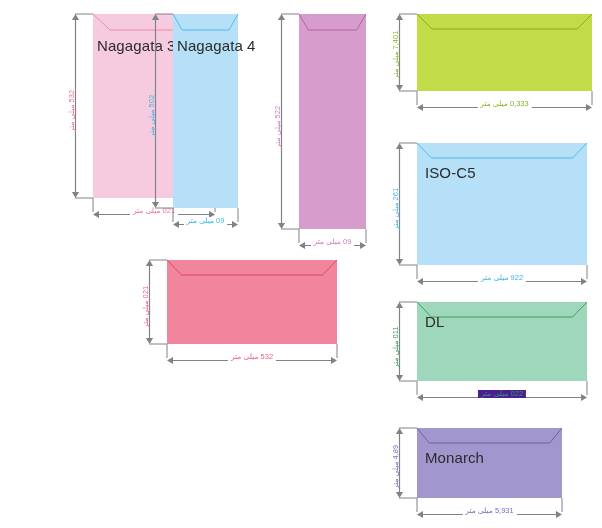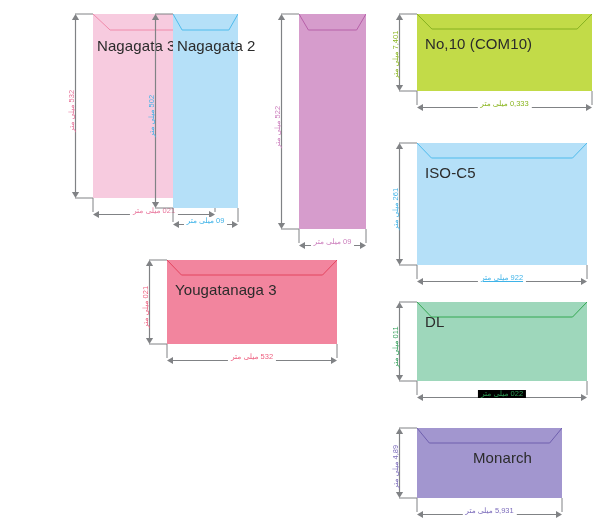--- a/index.html
+++ b/index.html
@@ -97,21 +97,21 @@
     </div>
     <div class="dimlabel rtl" style="color: rgb(232, 115, 154); left: 154px; top: 207px; transform: translateX(-50%); background: rgb(255, 255, 255); padding: 0px 3px;">120 میلی متر</div>
     <div class="env" style="left: 173px; top: 14px; width: 65px; height: 194px;">
       <div class="body" style="background: rgb(181, 224, 248);"></div>
       <div class="flap" style="height: 17px;">
         <svg viewBox="0 0 65 17" preserveAspectRatio="none" style="height:17px;">
           <path d="M0,0 L9.100000000000001,16 L55.9,16 L65,0" fill="none" stroke="#4fbbec" stroke-width="1"></path>
         </svg>
       </div>
     </div>
-    <div class="name" style="left: 177px; top: 37px;">Nagagata 2</div>
+    <div class="name" style="left: 177px; top: 37px;">Nagagata 4</div>
     <div class="dim" style="left: 149px; top: 14px;">
       <svg width="13" height="194" viewBox="0 0 13 194">
         <line x1="6.5" y1="6" x2="6.5" y2="188" stroke="#808285" stroke-width="1.2"></line>
         <polygon points="6.5,0 2.9,6 10.1,6" fill="#808285"></polygon>
         <polygon points="6.5,194 2.9,188 10.1,188" fill="#808285"></polygon>
       </svg>
     </div>
     <div class="dim" style="left: 155px; top: 14px;">
       <svg width="18" height="1">
         <line x1="0" y1="0" x2="18" y2="0" stroke="#808285" stroke-width="1"></line>
@@ -186,21 +186,20 @@
     </div>
     <div class="dimlabel rtl" style="color: rgb(204, 127, 189); left: 332.5px; top: 238px; transform: translateX(-50%); background: rgb(255, 255, 255); padding: 0px 3px;">90 میلی متر</div>
     <div class="env" style="left: 167px; top: 260px; width: 170px; height: 84px;">
       <div class="body" style="background: rgb(242, 133, 158);"></div>
       <div class="flap" style="height: 16px;">
         <svg viewBox="0 0 170 16" preserveAspectRatio="none" style="height:16px;">
           <path d="M0,0 L14.450000000000001,15 L155.55,15 L170,0" fill="none" stroke="#e3455f" stroke-width="1"></path>
         </svg>
       </div>
     </div>
-    <div class="name" style="left: 175px; top: 281px;">Yougatanaga 3</div>
     <div class="dim" style="left: 143px; top: 260px;">
       <svg width="13" height="84" viewBox="0 0 13 84">
         <line x1="6.5" y1="6" x2="6.5" y2="78" stroke="#808285" stroke-width="1.2"></line>
         <polygon points="6.5,0 2.9,6 10.1,6" fill="#808285"></polygon>
         <polygon points="6.5,84 2.9,78 10.1,78" fill="#808285"></polygon>
       </svg>
     </div>
     <div class="dim" style="left: 149px; top: 260px;">
       <svg width="18" height="1">
         <line x1="0" y1="0" x2="18" y2="0" stroke="#808285" stroke-width="1"></line>
@@ -231,21 +230,20 @@
     </div>
     <div class="dimlabel rtl" style="color: rgb(237, 95, 127); left: 252px; top: 353px; transform: translateX(-50%); background: rgb(255, 255, 255); padding: 0px 3px;">235 میلی متر</div>
     <div class="env" style="left: 417px; top: 14px; width: 175px; height: 77px;">
       <div class="body" style="background: rgb(194, 219, 72);"></div>
       <div class="flap" style="height: 16px;">
         <svg viewBox="0 0 175 16" preserveAspectRatio="none" style="height:16px;">
           <path d="M0,0 L14.875000000000002,15 L160.125,15 L175,0" fill="none" stroke="#86b120" stroke-width="1"></path>
         </svg>
       </div>
     </div>
-    <div class="name" style="left: 425px; top: 35px;">No,10 (COM10)</div>
     <div class="dim" style="left: 393px; top: 14px;">
       <svg width="13" height="77" viewBox="0 0 13 77">
         <line x1="6.5" y1="6" x2="6.5" y2="71" stroke="#808285" stroke-width="1.2"></line>
         <polygon points="6.5,0 2.9,6 10.1,6" fill="#808285"></polygon>
         <polygon points="6.5,77 2.9,71 10.1,71" fill="#808285"></polygon>
       </svg>
     </div>
     <div class="dim" style="left: 399px; top: 14px;">
       <svg width="18" height="1">
         <line x1="0" y1="0" x2="18" y2="0" stroke="#808285" stroke-width="1"></line>
@@ -312,21 +310,21 @@
     <div class="dim" style="left: 417px; top: 265px;">
       <svg width="1" height="14">
         <line x1="0" y1="0" x2="0" y2="14" stroke="#808285" stroke-width="1"></line>
       </svg>
     </div>
     <div class="dim" style="left: 587px; top: 265px;">
       <svg width="1" height="14">
         <line x1="0" y1="0" x2="0" y2="14" stroke="#808285" stroke-width="1"></line>
       </svg>
     </div>
-    <div class="dimlabel rtl" style="color: rgb(63, 179, 232); left: 502px; top: 274px; transform: translateX(-50%); background: rgb(255, 255, 255); padding: 0px 3px; text-decoration: underline;">229 میلی متر</div>
+    <div class="dimlabel rtl" style="color: rgb(63, 179, 232); left: 502px; top: 274px; transform: translateX(-50%); background: rgb(255, 255, 255); padding: 0px 3px;">229 میلی متر</div>
     <div class="env" style="left: 417px; top: 302px; width: 170px; height: 79px;">
       <div class="body" style="background: rgb(158, 215, 187);"></div>
       <div class="flap" style="height: 16px;">
         <svg viewBox="0 0 170 16" preserveAspectRatio="none" style="height:16px;">
           <path d="M0,0 L14.450000000000001,15 L155.55,15 L170,0" fill="none" stroke="#35a852" stroke-width="1"></path>
         </svg>
       </div>
     </div>
     <div class="name" style="left: 425px; top: 313px;">DL</div>
     <div class="dim" style="left: 393px; top: 302px;">
@@ -357,30 +355,30 @@
     <div class="dim" style="left: 417px; top: 381px;">
       <svg width="1" height="14">
         <line x1="0" y1="0" x2="0" y2="14" stroke="#808285" stroke-width="1"></line>
       </svg>
     </div>
     <div class="dim" style="left: 587px; top: 381px;">
       <svg width="1" height="14">
         <line x1="0" y1="0" x2="0" y2="14" stroke="#808285" stroke-width="1"></line>
       </svg>
     </div>
-    <div class="dimlabel rtl" style="color: rgb(47, 157, 87); left: 502px; top: 390px; transform: translateX(-50%); background: #000000; padding: 0px 3px;">220 میلی متر</div>
+    <div class="dimlabel rtl" style="color: rgb(47, 157, 87); left: 502px; top: 390px; transform: translateX(-50%); background: #4c1d95; padding: 0px 3px;">220 میلی متر</div>
     <div class="env" style="left: 417px; top: 428px; width: 145px; height: 70px;">
       <div class="body" style="background: rgb(162, 150, 207);"></div>
       <div class="flap" style="height: 16px;">
         <svg viewBox="0 0 145 16" preserveAspectRatio="none" style="height:16px;">
           <path d="M0,0 L12.325000000000001,15 L132.675,15 L145,0" fill="none" stroke="#6f5fae" stroke-width="1"></path>
         </svg>
       </div>
     </div>
-    <div class="name" style="left: 425px; top: 449px; margin-left: 48px;">Monarch</div>
+    <div class="name" style="left: 425px; top: 449px;">Monarch</div>
     <div class="dim" style="left: 393px; top: 428px;">
       <svg width="13" height="70" viewBox="0 0 13 70">
         <line x1="6.5" y1="6" x2="6.5" y2="64" stroke="#808285" stroke-width="1.2"></line>
         <polygon points="6.5,0 2.9,6 10.1,6" fill="#808285"></polygon>
         <polygon points="6.5,70 2.9,64 10.1,64" fill="#808285"></polygon>
       </svg>
     </div>
     <div class="dim" style="left: 399px; top: 428px;">
       <svg width="18" height="1">
         <line x1="0" y1="0" x2="18" y2="0" stroke="#808285" stroke-width="1"></line>

